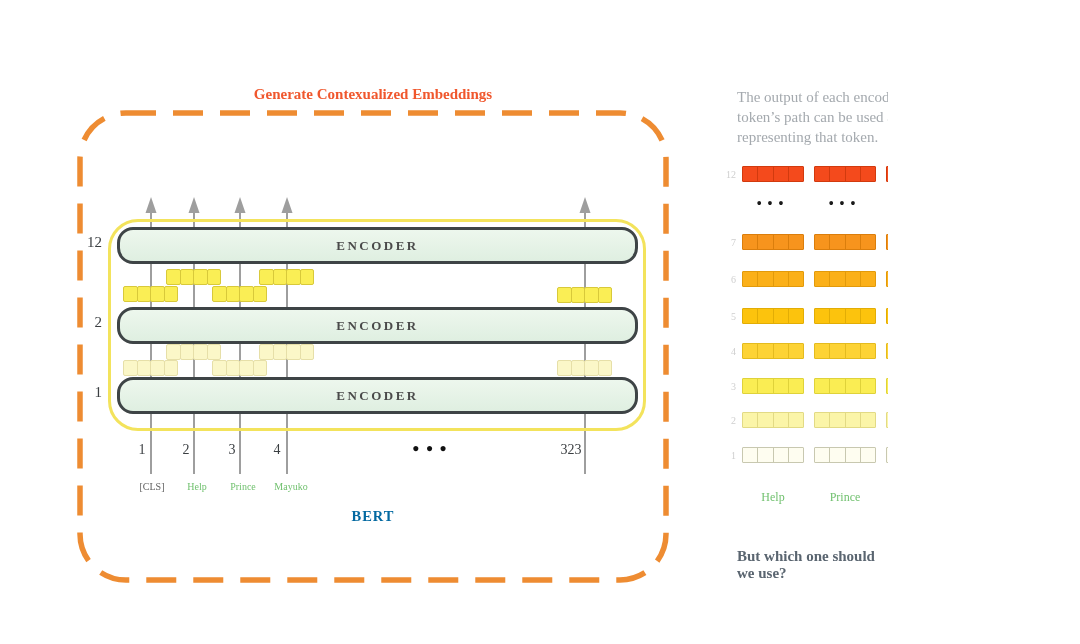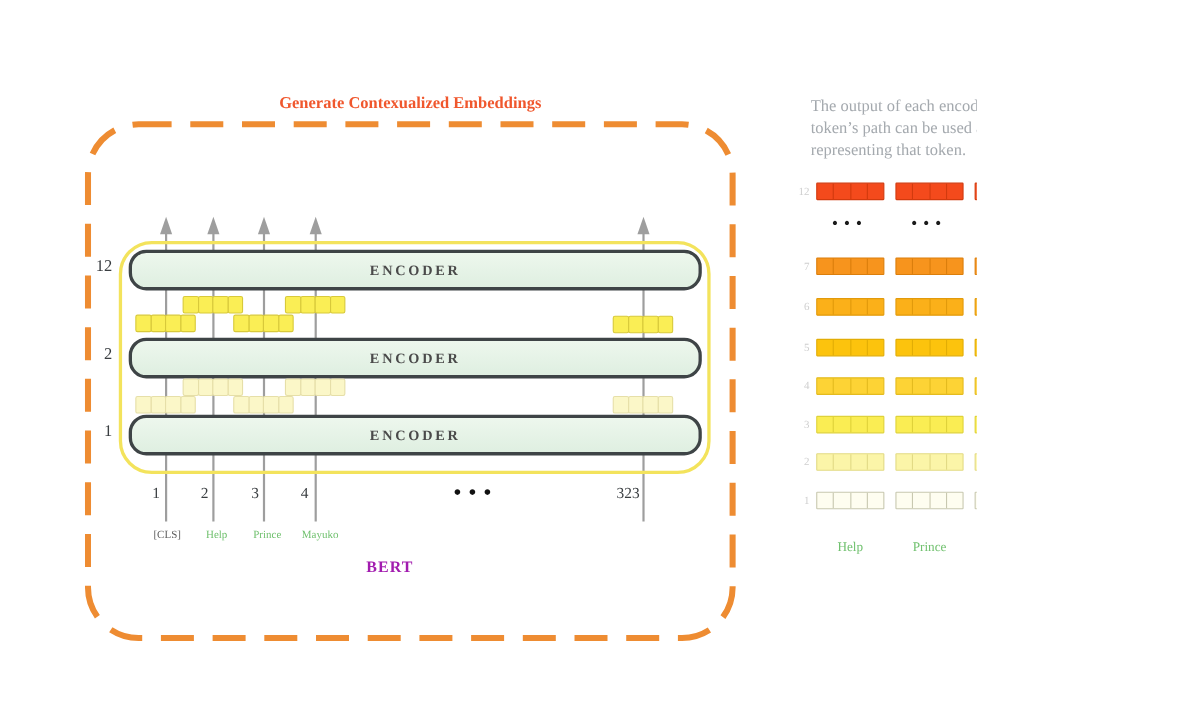--- a/index.html
+++ b/index.html
@@ -27,22 +27,22 @@
   #left-vectors .vec{position:absolute;width:54px;height:16px;display:flex;z-index:4;}
   .vec .cell{flex:1;margin-left:-1px;border-radius:2px;}
   .vec.bright .cell{background:var(--vector-bright-fill);border:1px solid var(--vector-bright-border);}
   .vec.pale .cell{background:var(--vector-pale-fill);border:1px solid var(--vector-pale-border);}
 
   .pos{position:absolute;width:30px;text-align:center;top:442px;z-index:5;
        font-size:14px;color:#3A3E41;}
   .ldots{position:absolute;left:398px;top:438px;width:70px;text-align:center;z-index:5;
          font-size:19px;font-weight:bold;letter-spacing:7px;color:#111;}
   .ltok{position:absolute;top:481px;width:64px;text-align:center;z-index:5;font-size:10px;}
-  .bert{position:absolute;left:333px;top:508px;width:80px;text-align:left;z-index:5;
-        font-size:14.5px;font-weight:600;letter-spacing:1px;color:#a21caf;}
+  .bert{position:absolute;left:333px;top:508px;width:80px;text-align:center;z-index:5;
+        font-size:14.5px;font-weight:600;letter-spacing:1px;color:#0369a1;}
 
   .rp-desc{position:absolute;left:737px;top:88px;width:278px;z-index:5;
            font-size:15px;line-height:1.32;color:#A4A9AE;}
   #feature-grid{position:absolute;left:710px;top:166px;width:260px;height:300px;z-index:5;}
   .frow{position:absolute;left:0;display:flex;align-items:center;}
   .frow-label{width:26px;margin-right:6px;text-align:right;font-size:10px;color:#CFCFCF;}
   .fvec{width:62px;height:16px;margin-right:10px;display:flex;border:1px solid;border-radius:1px;box-sizing:border-box;}
   .fcell{flex:1;border-right:1px solid;}
   .fcell:last-child{border-right:none;}
   .dots3{width:62px;margin-right:10px;text-align:center;font-size:14px;font-weight:bold;
@@ -348,13 +348,14 @@
         </div>
       </div>
     </div>
 
   <div class="rtok-row">
     <span class="rtok">Help</span>
     <span class="rtok">Prince</span>
     <span class="rtok">Mayuko</span>
   </div>
 
+  <div class="question">But which one should we use?</div>
 </div>
 
 </body></html>

